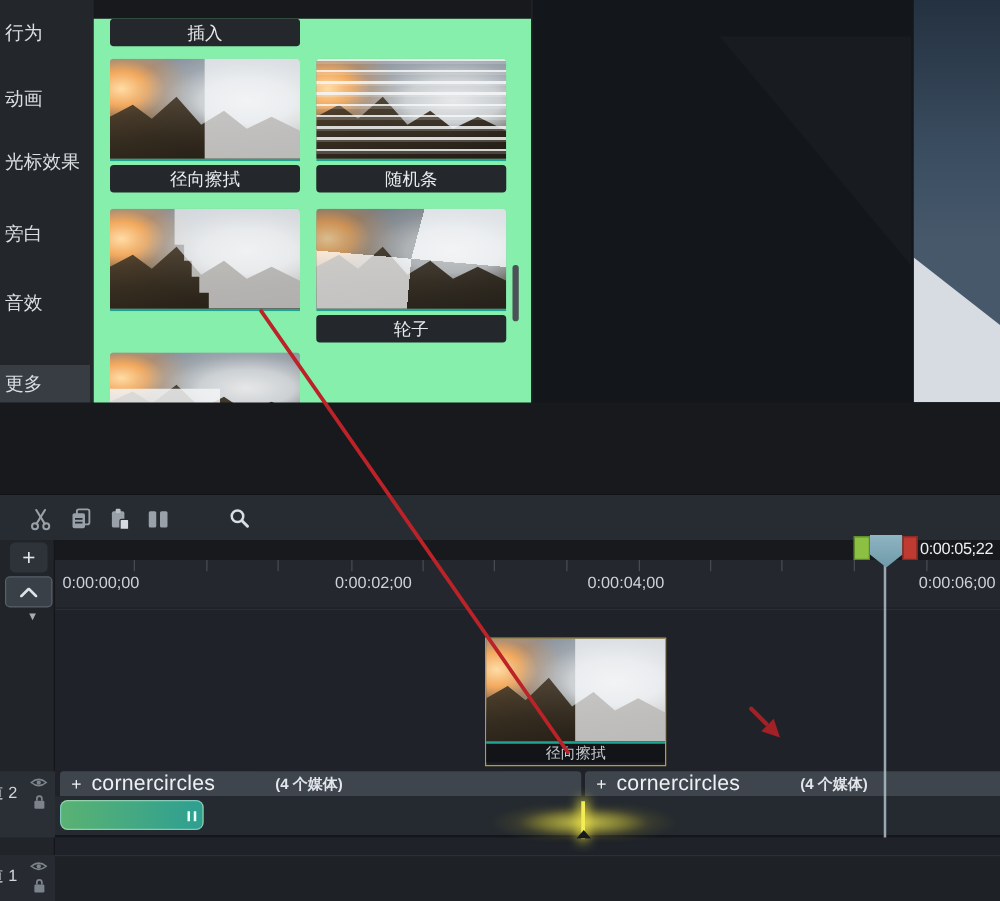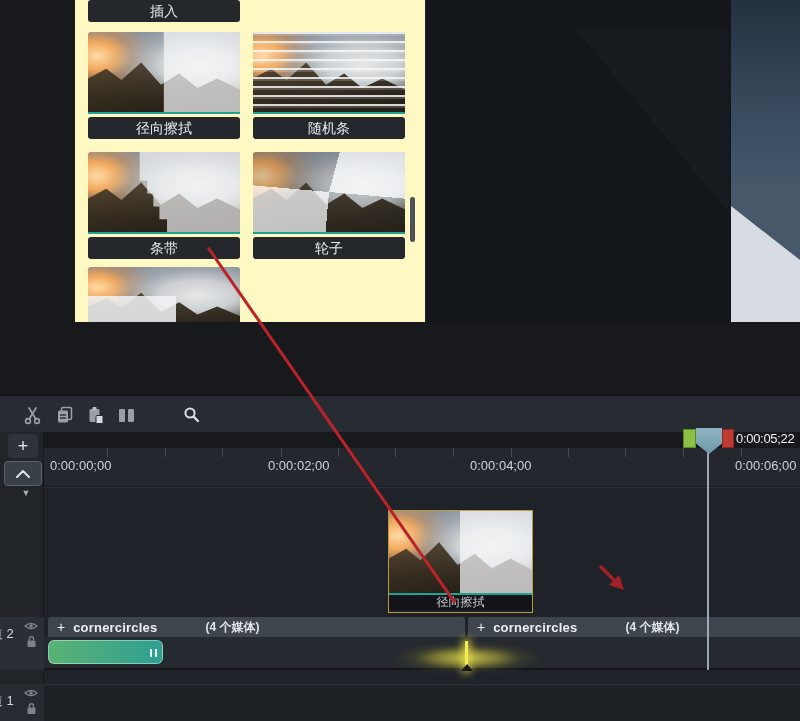--- a/index.html
+++ b/index.html
@@ -7,21 +7,21 @@
   body { font-family:"Liberation Sans","DejaVu Sans",sans-serif; }
   #app { position:relative; width:800px; height:721px; background:#17191d; overflow:hidden; }
 
   
   .sidebar { position:absolute; left:0; top:0; width:75px; height:323px; background:#23272c; }
   .side-item { position:absolute; left:0; width:75px; height:24px; color:#dcdfe2; font-size:15px;
                padding-left:4px; line-height:24px; white-space:nowrap; overflow:hidden; }
   .side-item.active { width:72px; height:31px; background:#383d44; line-height:31px; }
 
   
-  .cards-panel { position:absolute; left:75px; top:0; width:350px; height:323px; background:#fef9c3; overflow:hidden; }
+  .cards-panel { position:absolute; left:75px; top:15px; width:350px; height:323px; background:#86efac; overflow:hidden; }
   .card-label { position:absolute; height:22px; width:152px; background:#24282d; border-radius:3px;
                 color:#e8eaec; font-size:14px; text-align:center; line-height:22px; }
   .thumb { position:absolute; width:152px; height:82px; border-radius:3px 3px 0 0; overflow:hidden;
            border-bottom:2px solid #1fa393;
            background:
              radial-gradient(ellipse 62% 55% at 72% 42%, #e6e7e8 0%, #ccd0d3 40%, rgba(190,196,200,.45) 70%, rgba(0,0,0,0) 100%),
              radial-gradient(ellipse 38% 48% at 6% 30%, #ffdca6 0%, #f2a95e 35%, rgba(215,140,70,.5) 60%, rgba(0,0,0,0) 100%),
              linear-gradient(175deg, #8b94a0 0%, #7d8692 30%, #5d5a52 55%, #413a30 75%, #2a251f 100%); }
   .thumb::before { content:""; position:absolute; inset:0; background:linear-gradient(170deg, rgba(66,54,38,.9) 40%, #241e16 95%);
            clip-path:polygon(0 58%,12% 46%,22% 60%,35% 38%,48% 66%,60% 52%,72% 70%,85% 58%,100% 72%,100% 100%,0 100%); }
@@ -70,21 +70,21 @@
   .timeline { position:absolute; left:44px; top:432px; width:756px; height:354px; background:#1f2329; overflow:hidden; }
   .tl-topstrip { position:absolute; left:0; top:0; width:756px; height:16px; background:#17191d; }
   .ruler { position:absolute; left:0; top:16px; width:756px; height:39px; background:#24282e; border-bottom:1px solid #1a1d21; }
   .tick { position:absolute; top:0; width:1px; height:9px; background:#464b52; }
   .ruler-lab { position:absolute; top:10px; color:#ced2d6; font-size:13px; white-space:nowrap; }
   .tl-empty { position:absolute; left:0; top:55px; width:756px; height:130px; background:#1f2329; border-top:1px solid #2c3036; }
 
   .group-bar { position:absolute; top:185px; height:20px; background:#3e454d; border-radius:3px 3px 0 0;
                display:flex; align-items:center; gap:8px; padding-left:9px; color:#eef0f3; overflow:hidden; }
   .group-plus { font-size:14px; font-weight:400; }
-  .group-name { font-size:13px; font-weight:700; letter-spacing:.2px; }
+  .group-name { font-size:17px; font-weight:400; letter-spacing:.2px; }
   .group-count{ font-size:12px; font-weight:700; color:#e2e5e9;padding-left:40px; }
   .track2-row { position:absolute; left:0; top:205px; width:756px; height:33px; background:#252a30; border-bottom:2px solid #14161a; }
   .clip-green { position:absolute; left:4px; top:3px; width:115px; height:24px; border-radius:6px;
                 background:linear-gradient(90deg,#5ab273,#2e9f92); border:1px solid rgba(225,255,240,.45); }
   .clip-marks { position:absolute; right:5px; top:8px; width:7px; height:8px;
                 border-left:2px solid #eafff3; border-right:2px solid #eafff3; }
   .yellow-glow { position:absolute; left:348px; top:8px; width:150px; height:26px; filter:blur(2px);
                 background:radial-gradient(ellipse 50% 62% at 50% 50%, rgba(233,225,80,.85) 0%, rgba(200,190,55,.5) 45%, rgba(150,140,40,.18) 70%, rgba(0,0,0,0) 100%); }
   .yellow-line { position:absolute; left:421px; top:4px; width:3px; height:30px; background:#f2ec55;
                  box-shadow:0 0 9px 2px rgba(240,230,70,.9); }
@@ -112,38 +112,45 @@
               transform-origin:0 50%; transform:rotate(55.2deg); z-index:50; border-radius:2px; }
   .red-cursor { position:absolute; left:594px; top:560px; z-index:50; }
 
   svg { display:block; }
 </style>
 </head>
 <body>
 
 <div id="app">
 
+  <div class="sidebar">
+    <div class="side-item" style="top:15px">行为</div>
+    <div class="side-item" style="top:68px">动画</div>
+    <div class="side-item" style="top:118px">光标效果</div>
+    <div class="side-item" style="top:176px">旁白</div>
+    <div class="side-item" style="top:231px">音效</div>
+    <div class="side-item active" style="top:292px">更多</div>
+  </div>
 
   <div class="cards-panel">
 
     <div class="card-label" style="left:13px;top:0">插入</div>
 
     <div class="thumb" style="left:13px;top:32px">
         <div class="fx fx-radial"></div>
       </div>
     <div class="card-label" style="left:13px;top:117px">径向擦拭</div>
     <div class="thumb" style="left:178px;top:32px">
         <div class="fx fx-bars"></div>
       </div>
     <div class="card-label" style="left:178px;top:117px">随机条</div>
 
     <div class="thumb" style="left:13px;top:152px">
         <div class="fx fx-strips"></div>
       </div>
-    <div class="card-label" style="left:13px;top:237px">条带</div>
     <div class="thumb" style="left:178px;top:152px">
         <div class="fx fx-wheel"></div>
       </div>
     <div class="card-label" style="left:178px;top:237px">轮子</div>
 
     <div class="thumb" style="left:13px;top:267px;height:70px">
         <div class="fx fx-inset"></div>
       </div>
 
     <div class="v-scrollbar"></div>

